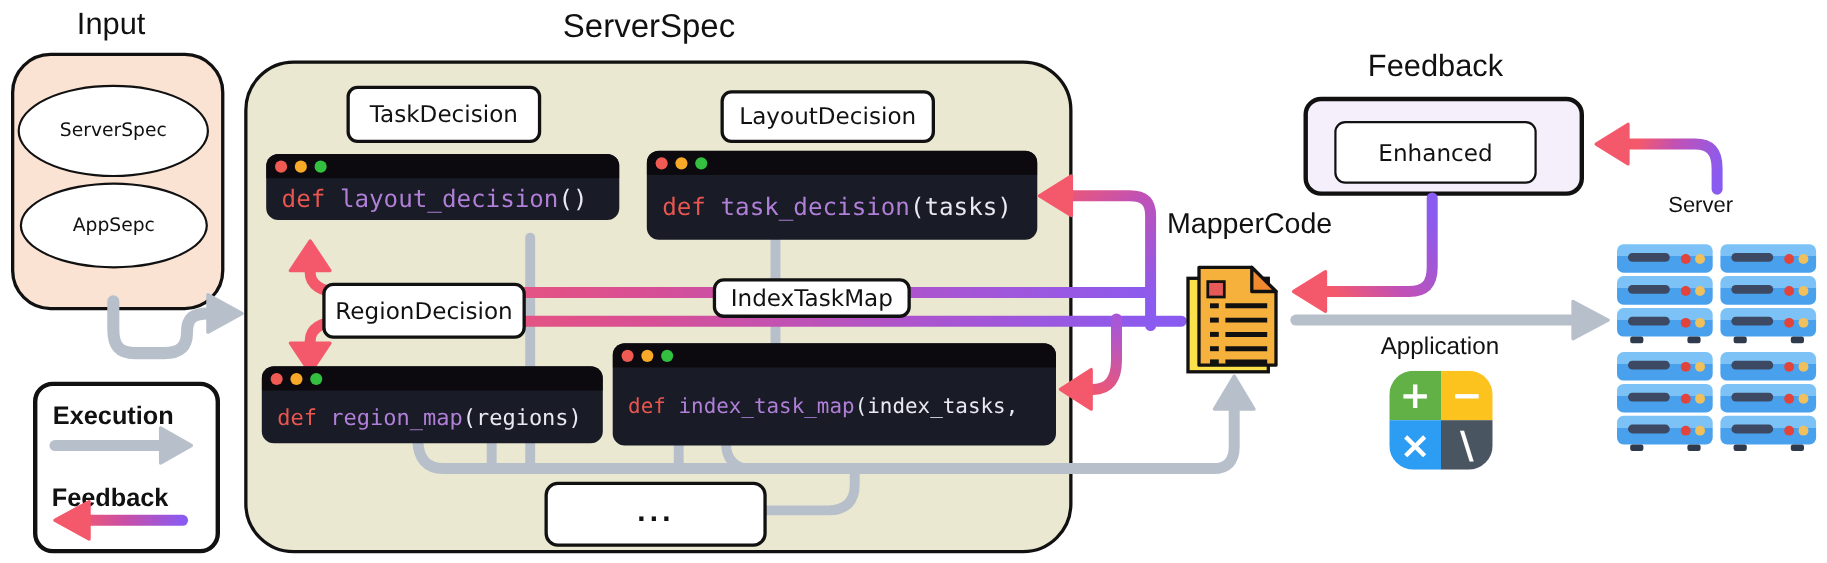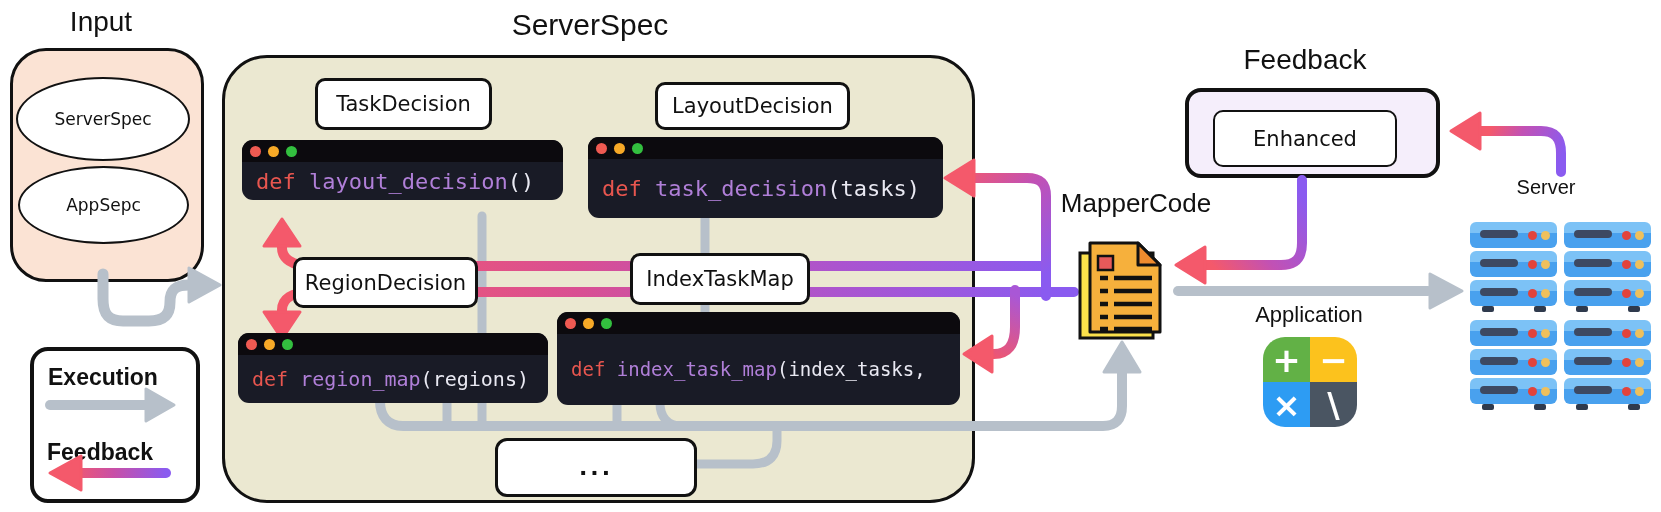--- a/index.html
+++ b/index.html
@@ -108,21 +108,21 @@
 
   <div class="abs lbl" style="left:315px;top:78px;width:177px;height:52px">
     <span>TaskDecision</span>
   </div>
   <div class="abs lbl" style="left:293px;top:257px;width:185px;height:51px">
     <span>RegionDecision</span>
   </div>
   <div class="abs lbl" style="left:655px;top:82px;width:195px;height:48px">
     <span>LayoutDecision</span>
   </div>
-  <div class="abs lbl" style="left:630px;top:253px;width:180px;height:52px">
+  <div class="abs lbl" style="left:648px;top:253px;width:180px;height:36px">
     <span>IndexTaskMap</span>
   </div>
   <div class="abs" id="dots-box">
     <span>...</span>
   </div>
 
   <div class="abs win" style="left:242px;top:140px;width:321px;height:60px">
     <div class="tb">
       <span class="dot r"></span>
       <span class="dot y"></span>

